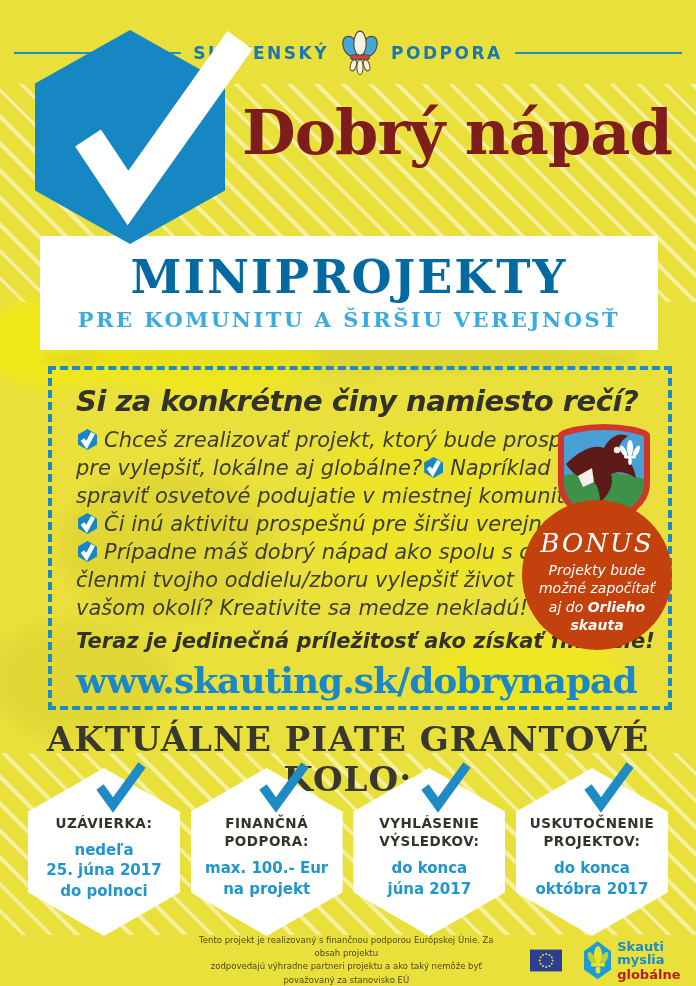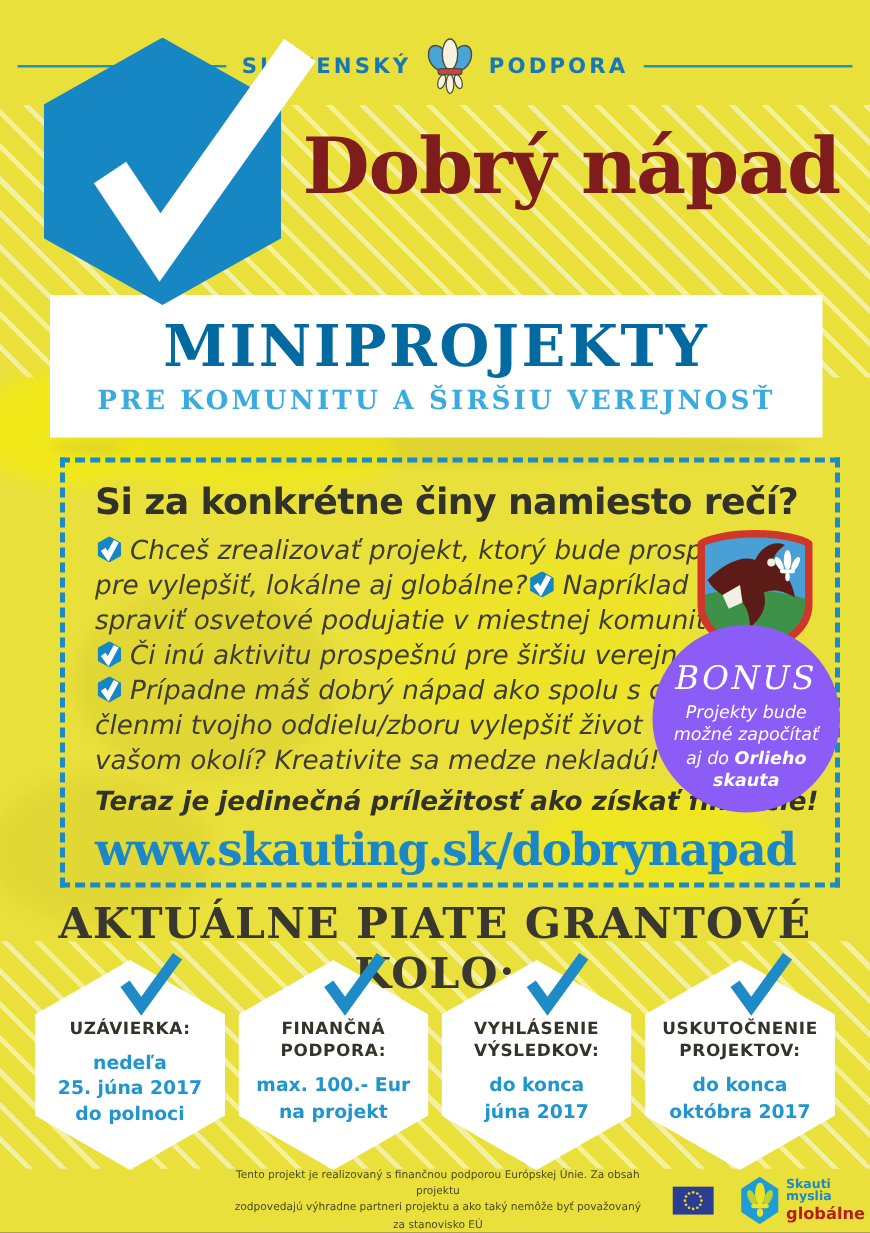--- a/index.html
+++ b/index.html
@@ -24,34 +24,34 @@
   
   .banner{position:absolute;left:40px;right:38px;top:236px;height:114px;background:#fff;z-index:1;
     display:flex;flex-direction:column;align-items:center;justify-content:center;}
   .banner-title{font-family:"DejaVu Serif",serif;font-weight:bold;font-size:46px;line-height:1;
     color:#0369a1;letter-spacing:2px;}
   .banner-sub{font-family:"DejaVu Serif",serif;font-weight:bold;font-size:21px;color:#3aabdf;
     letter-spacing:2.5px;margin-top:7px;}
   
   .dashbox{position:absolute;left:48px;top:366px;width:592px;height:326px;border:4px dashed #1a8ac9;
     z-index:1;padding:10px 0 0 24px;box-sizing:content-box;}
-  .box-heading{font-size:29px;font-weight:bold;color:#32322a;letter-spacing:-.5px;margin:4px 0 8px 0;}
+  .box-heading{font-size:29px;font-weight:bold;font-style:italic;color:#32322a;letter-spacing:-.5px;margin:4px 0 8px 0;}
   .box-lines{width:500px;font-size:21px;font-style:italic;color:#3e3d33;line-height:28px;}
   .bline{white-space:nowrap;}
   .chk{display:inline-block;width:19px;height:21px;background:#1787c3;margin:0 7px -3px 2px;
     clip-path:polygon(50% 0,100% 26%,100% 74%,50% 100%,0 74%,0 26%);}
   .chk svg{display:block;width:19px;height:21px;}
   .chk polyline{fill:none;stroke:#fff;stroke-width:4.5;}
   .box-cta{font-size:21px;font-weight:bold;font-style:italic;color:#32322a;margin-top:7px;}
   .box-url{display:block;font-family:"DejaVu Serif",serif;font-weight:bold;font-size:36px;
     color:#1b87c6;text-decoration:none;text-align:center;margin:6px 40px 0 0;letter-spacing:-1px;}
   
   .badge{position:absolute;left:556px;top:424px;z-index:2;}
   .bonus{position:absolute;left:522px;top:500px;width:150px;height:150px;border-radius:50%;
-    background:#8b5cf6;z-index:3;color:#fff;text-align:center;}
+    background:#c2410c;z-index:3;color:#fff;text-align:center;}
   .bonus-title{font-family:"DejaVu Serif",serif;font-style:italic;font-size:26px;letter-spacing:2px;margin-top:28px;}
   .bonus-lines{font-size:14px;font-style:italic;line-height:1.32;margin-top:3px;}
   .bonus-lines .bold{font-weight:bold;}
   
   .grant-heading{position:absolute;top:719px;left:0;right:0;text-align:center;z-index:1;
     font-family:"DejaVu Serif",serif;font-weight:bold;font-size:34px;color:#39382f;letter-spacing:1px;}
   .hexrow{position:absolute;top:768px;left:28px;right:28px;display:flex;justify-content:space-between;z-index:1;align-items:flex-end;}
   .hexcard{position:relative;width:152px;height:168px;}
   .hexwhite{position:absolute;inset:0;background:#fff;
     clip-path:polygon(50% 0,100% 26%,100% 74%,50% 100%,0 74%,0 26%);}
@@ -60,21 +60,21 @@
   .hexcontent{position:absolute;inset:0;padding-top:46px;text-align:center;}
   .hextitle{font-size:13.5px;font-weight:bold;color:#33332a;letter-spacing:.5px;white-space:pre-line;line-height:1.35;}
   .hexvalue{font-size:15px;font-weight:bold;color:#2095ce;margin-top:8px;white-space:pre-line;line-height:1.35;}
   
   .footer{position:absolute;top:934px;left:185px;display:flex;align-items:center;gap:22px;z-index:1;}
   .disclaimer{font-size:8.5px;color:#4b4a20;line-height:1.55;white-space:pre-line;text-align:center;}
   .sklogo{display:flex;align-items:center;gap:6px;}
   .skhex{width:34px;height:38px;background:#1e9cd7;clip-path:polygon(50% 0,100% 26%,100% 74%,50% 100%,0 74%,0 26%);
     display:flex;align-items:center;justify-content:center;}
   .sktext{display:flex;flex-direction:column;line-height:1;}
-  .sktop{font-size:10px;font-weight:bold;color:#1e8ac6;}
+  .sktop{font-size:13px;font-weight:bold;color:#1e8ac6;}
   .skbottom{font-size:13px;font-weight:bold;color:#b91c1c;margin-top:2px;}
 </style>
 </head>
 <body>
 
 <div class="poster">
 
   <div class="stripes s-top"></div>
   <div class="stripes s-bottom"></div>
 

